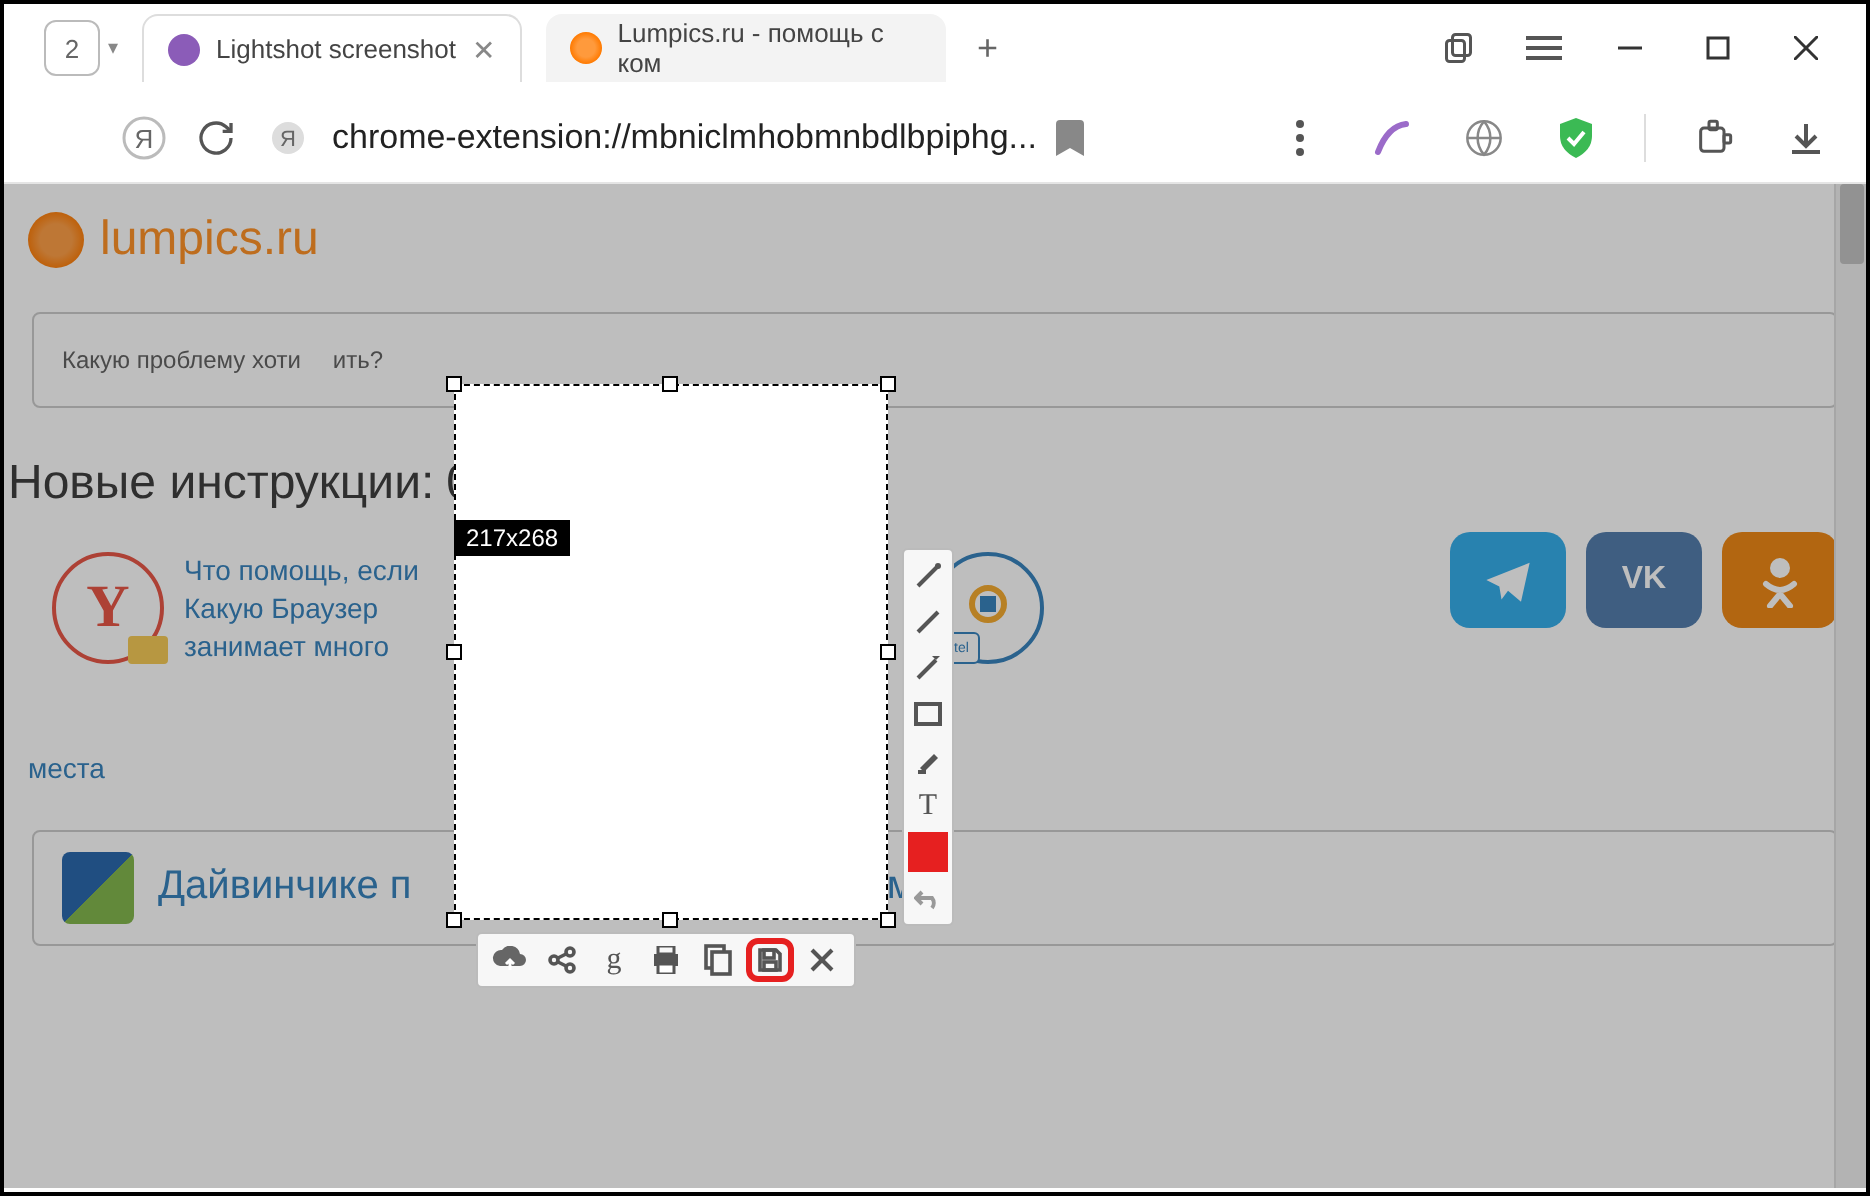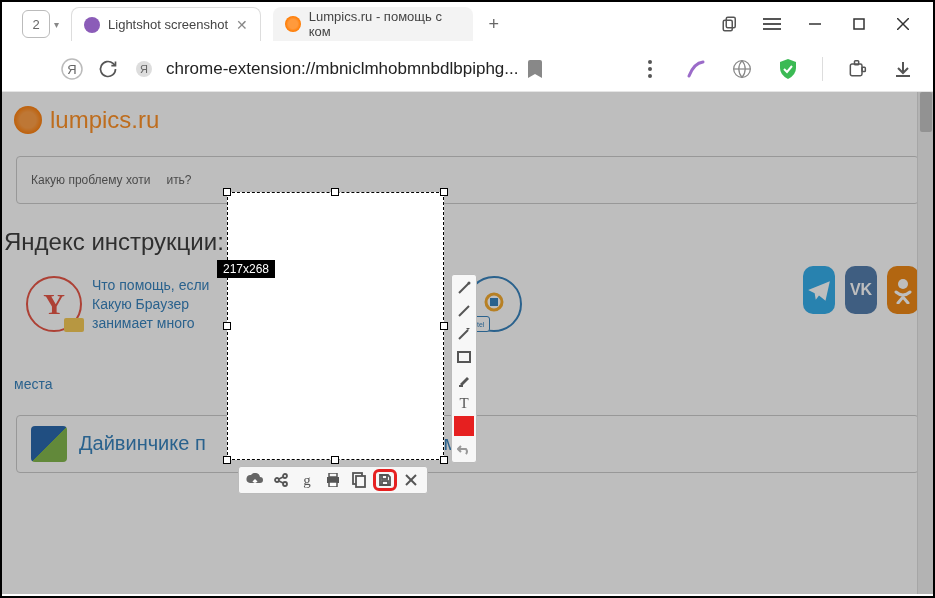--- a/index.html
+++ b/index.html
@@ -49,37 +49,37 @@
 
 .yandex-icon { background: #fff; border: 2px solid #e74c3c; display:flex; align-items:center; justify-content:center; font-size:30px; font-weight:bold; color:#e74c3c; font-family: 'Times New Roman', serif; }
 .yandex-overlay { position: absolute; bottom: -2px; right: -4px; width: 20px; height: 14px; background: #f5c84c; border-radius: 2px; }
 .telegram-icon { background: #29a9ea; display:flex; align-items:center; justify-content:center; }
 .tg-overlay-trash { position:absolute; bottom:0; left:-4px; width:18px; height:18px; background:#e74c3c; border-radius:50%; display:flex; align-items:center; justify-content:center; color:#fff; font-size:10px; }
 .tg-overlay-face { position:absolute; bottom:0; right:-4px; width:18px; height:18px; background:#bbb; border-radius:50%; border:2px solid #fff; }
 .intel-icon { background:#fff; border:2px solid #2b7bb9; display:flex; align-items:center; justify-content:center; }
 .intel-overlay { position:absolute; bottom:-2px; left:-2px; width:24px; height:16px; background:#fff; border:1px solid #2b7bb9; border-radius:3px; font-size:7px; color:#2b7bb9; display:flex; align-items:center; justify-content:center; }
 
 .social-btns { display:flex; gap:10px; margin-left:auto; }
-.social-btn { width:32px; height:48px; border-radius:10px; display:flex; align-items:center; justify-content:center; color:#fff; font-weight:bold; }
+.social-btn { width:58px; height:48px; border-radius:10px; display:flex; align-items:center; justify-content:center; color:#fff; font-weight:bold; }
 .sb-tg { background:#29a9ea; }
 .sb-vk { background:#4a76a8; font-size:16px; }
 .sb-ok { background:#ee8208; font-size:22px; }
 
 .os-box { margin: 72px 14px 0; border: 1px solid #c9c9c9; border-radius: 4px; padding: 10px 14px; display:flex; align-items:center; gap:12px; }
 .os-icon { width:36px; height:36px; background: linear-gradient(135deg, #1e5fa8 50%, #7cb342 50%); border-radius:4px; position:relative; }
 .os-text { font-size:20px; color:#2b7bb9; }
 
 
 .selection { position:absolute; left:225px; top:188px; width:217px; height:268px; border:1.5px dashed #000; background: #fff; z-index: 20; }
 .dim-left { position:absolute; z-index:6; background:rgba(40,40,40,0.3); top:0; left:0; width:225px; height:100%; }
 .dim-right { position:absolute; z-index:6; background:rgba(40,40,40,0.3); top:0; right:0; left:442px; height:100%; }
 .dim-top { position:absolute; z-index:6; background:rgba(40,40,40,0.3); top:0; left:225px; width:217px; height:100px; }
 .dim-bottom { position:absolute; z-index:6; background:rgba(40,40,40,0.3); top:368px; left:225px; width:217px; bottom:0; }
 
-.sel-label { position:absolute; left:215px; top:168px; background:#000; color:#fff; font-size:12px; padding:2px 6px; z-index:25; }
+.sel-label { position:absolute; left:225px; top:168px; background:#000; color:#fff; font-size:12px; padding:2px 6px; z-index:25; }
 .sel-handle { position:absolute; width:8px; height:8px; background:#fff; border:1px solid #000; z-index:22; }
 
 .vtoolbar { position:absolute; left:449px; top:190px; width:26px; background:#f7f7f7; border:1px solid #bbb; border-radius:3px; display:flex; flex-direction:column; align-items:center; padding:3px 0; gap:3px; z-index:25; }
 .vtool { width:20px; height:20px; display:flex; align-items:center; justify-content:center; font-size:13px; color:#555; cursor:pointer; }
 .vtool.color { background:#e62020; }
 
 .htoolbar { position:absolute; left:236px; top:462px; height:28px; background:#f7f7f7; border:1px solid #bbb; border-radius:3px; display:flex; align-items:center; padding:0 4px; gap:2px; z-index:25; }
 .htool { width:24px; height:22px; display:flex; align-items:center; justify-content:center; color:#555; cursor:pointer; font-size:14px; }
 .htool.highlighted { border:3px solid #e62020; border-radius:6px; }
 
@@ -216,21 +216,21 @@
   <div class="site-header">
     <div class="site-logo-icon"></div>
     <div class="site-logo-text">lumpics.ru</div>
   </div>
 
   <div class="search-box">
     <span>Какую проблему хоти</span><span style="visibility:hidden">----</span><span>ить?</span>
   </div>
 
   <div class="section-title">
-    <span>Яндекс инструкции:</span>
+    <span>Новые инструкции:</span>
       <span>08.11.2024</span>
   </div>
 
   <div class="cards-row">
     <div class="card">
       <div class="card-icon yandex-icon">Y<div class="yandex-overlay"></div></div>
       <div class="card-text wrap">
         <span>Что помощь, если</span><br>
         <span>Какую Браузер</span><br>
         <span>занимает много</span>

